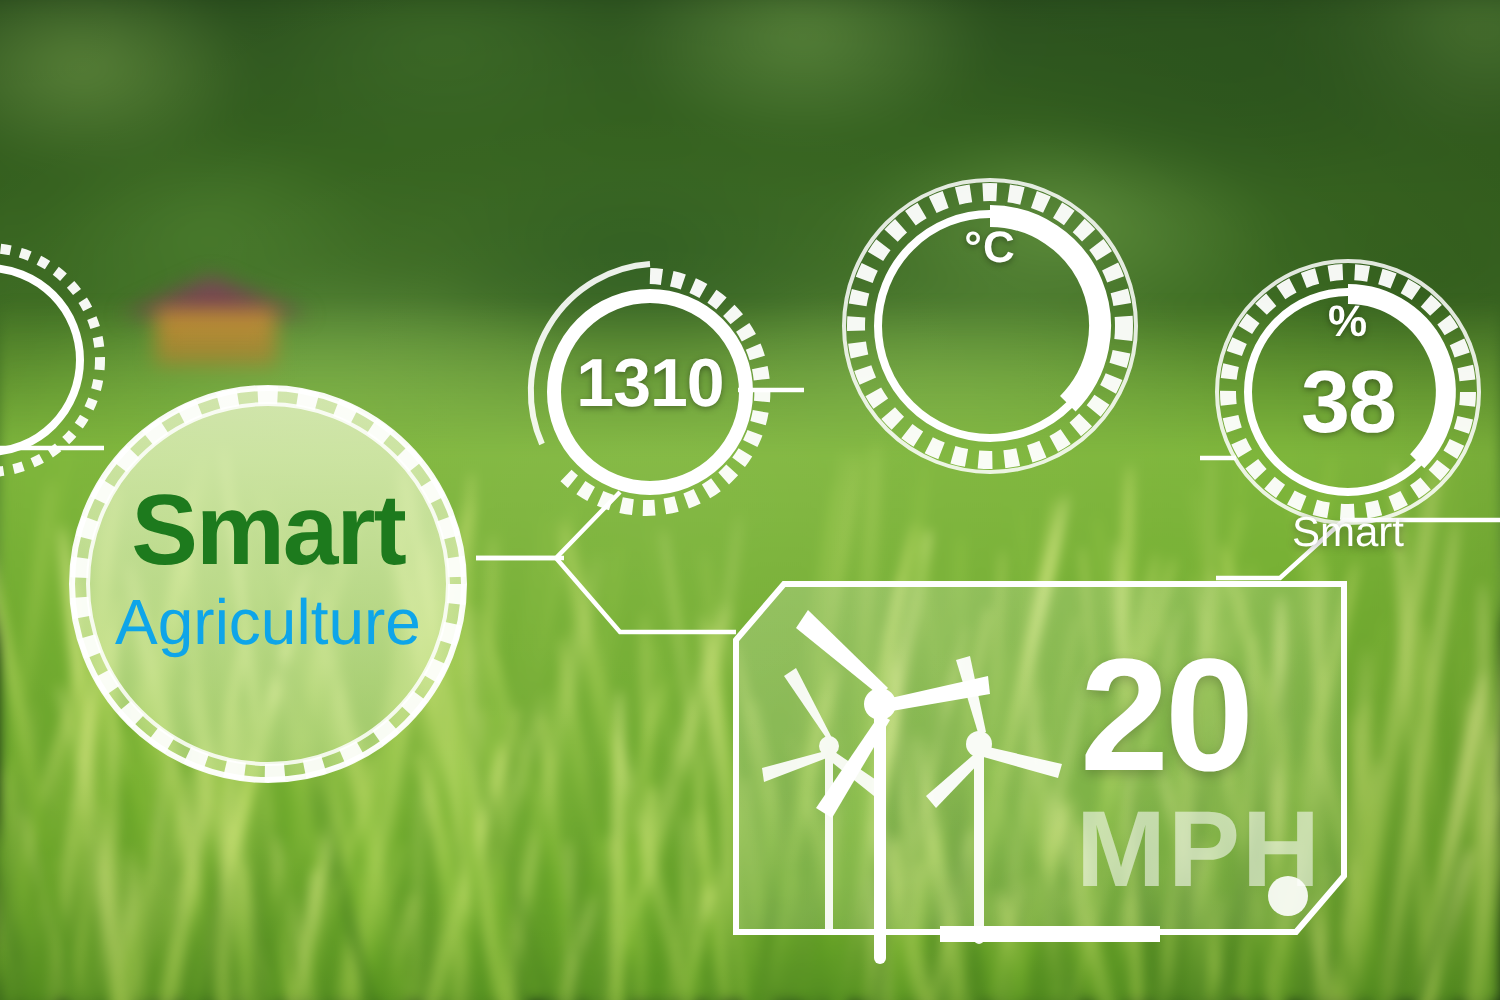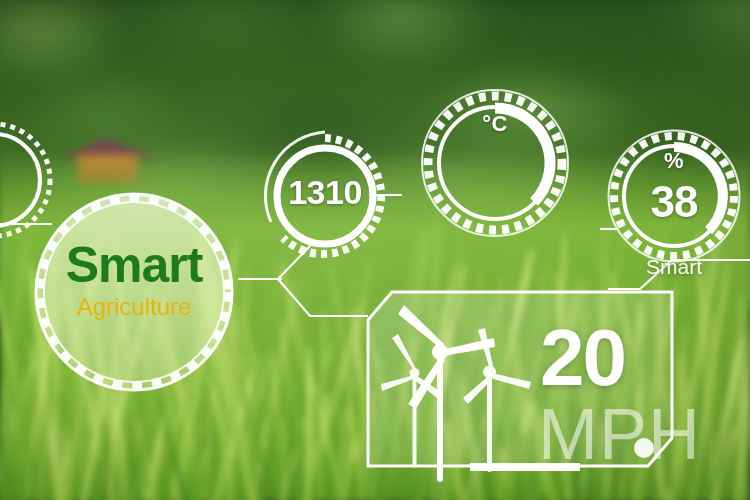--- a/index.html
+++ b/index.html
@@ -102,34 +102,34 @@
     white-space:nowrap;
   }
 
   
   .sa-text { position:absolute; left:26px; top:240px; width:216px; text-align:center; }
   .sa-line1 {
     font-size:50px; font-weight:bold; color:#1d7a1d; line-height:1;
     letter-spacing:-1px;
   }
   .sa-line2 {
-    font-size:24px; color:#eab308; line-height:1.1; margin-top:4px;
+    font-size:32px; color:#0ea5e9; line-height:1.1; margin-top:4px;
     letter-spacing:0px;
   }
 
   
   .wind-value {
     position:absolute; left:540px; top:318px;
     font-size:80px; font-weight:bold; color:#ffffff; line-height:1;
     letter-spacing:-2px;
     text-shadow: 0 2px 6px rgba(0,0,0,0.22);
   }
   .wind-unit {
     position:absolute; left:538px; top:398px;
-    font-size:72px; font-weight:normal; color:rgba(255,255,255,0.55); line-height:1;
+    font-size:54px; font-weight:bold; color:rgba(255,255,255,0.55); line-height:1;
     letter-spacing:1px;
   }
 </style>
 </head>
 <body>
 
 <div id="stage">
 
   <div class="bg">
     <div class="bg-forest"></div>

